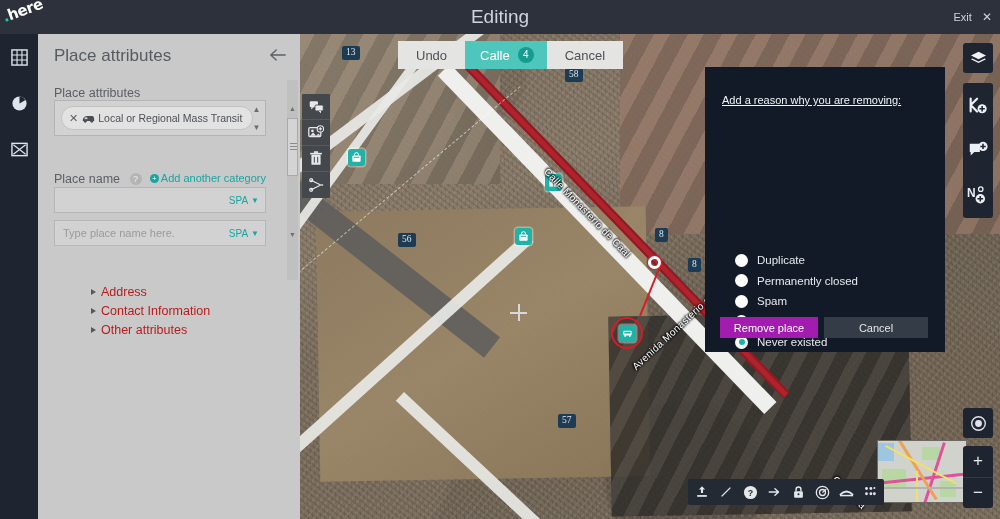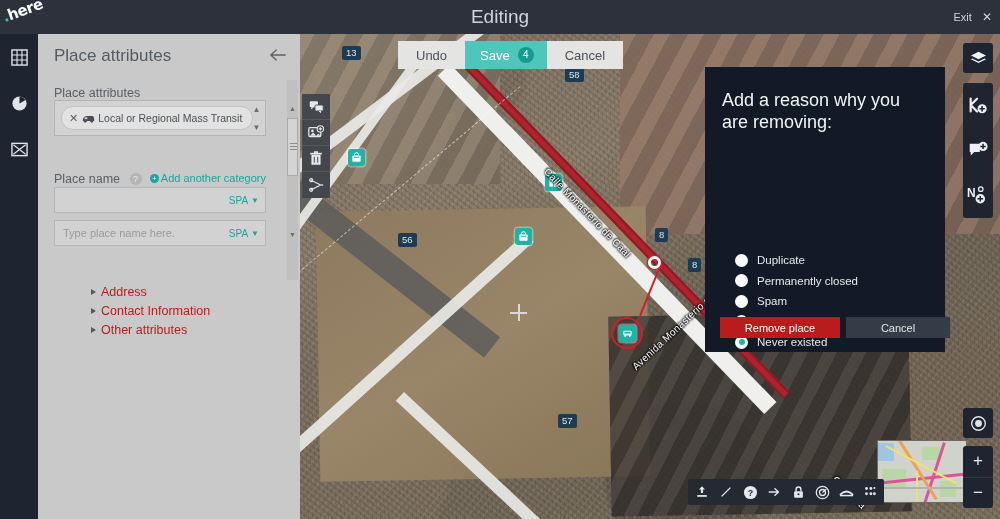--- a/index.html
+++ b/index.html
@@ -202,21 +202,21 @@
   
   .poi {
     position: absolute; width: 17px; height: 17px; border-radius: 3px;
     background: #1fb2a6; display: flex; align-items: center; justify-content: center;
     box-shadow: 0 0 0 1.5px rgba(255,255,255,.35);
   }
   .poi svg { display: block; }
   .numtag {
     position: absolute; background: #1d3b52; color: #dfe6ec;
     font-size: 9.5px; padding: 2px 4px; border-radius: 2px; line-height: 1;
-    font-family: Liberation Sans, sans-serif;
+    font-family: Liberation Serif, serif;
   }
   .street-lbl {
     position: absolute; color: #ffffff; font-size: 10px;
     text-shadow: 0 0 2px #000, 1px 1px 2px #000, -1px -1px 2px #000;
     white-space: nowrap; letter-spacing: .3px;
   }
   .crosshair {
     position: absolute; width: 17px; height: 17px;
   }
   .crosshair:before, .crosshair:after {
@@ -320,21 +320,21 @@
   .mm-road-yellow { position: absolute; background: #f2e06a; }
   .mm-road-grey { position: absolute; background: #b3b3ad; }
 
   
   .dialog {
     position: absolute; left: 705px; top: 67px; width: 240px; height: 285px;
     background: #111a26; z-index: 70; color: #eceff3;
   }
   .dlg-title {
     position: absolute; left: 17px; top: 22px; width: 205px;
-    font-size: 18px; font-weight: 300; line-height: 22px; color: #f3f5f7;
+    font-size: 11px; font-weight: 300; line-height: 22px; color: #f3f5f7; text-decoration: underline;
   }
   .radios { position: absolute; left: 30px; top: 183px; }
   .radio-row {
     display: flex; align-items: center; height: 20.5px; cursor: pointer;
   }
   .radio {
     width: 13px; height: 13px; border-radius: 50%; background: #ffffff;
     margin-right: 9px; display: flex; align-items: center; justify-content: center;
     flex: none;
   }
@@ -342,21 +342,21 @@
     content: ""; width: 6px; height: 6px; border-radius: 50%; background: #14b5aa;
   }
   .radio-lbl { font-size: 11.5px; color: #e7eaee; }
   .dlg-buttons {
     position: absolute; left: 15px; top: 250px; display: flex; gap: 6px;
   }
   .dlg-btn {
     height: 21px; display: flex; align-items: center; justify-content: center;
     font-size: 11px; cursor: pointer;
   }
-  .dlg-btn.primary { width: 120px; background: #b91c1c; color: #ffffff; }
+  .dlg-btn.primary { width: 98px; background: #a21caf; color: #ffffff; }
   .dlg-btn.secondary { width: 104px; background: #343c47; color: #e4e7ea; }
 </style>
 </head>
 <body>
 
 <div id="app">
 
   <div class="map">
     <div class="sat"></div>
     <div class="sat-noise"></div>
@@ -461,21 +461,21 @@
           <path d="M14 8 L17 8" stroke="#e6e8ea" stroke-width="1.6"></path>
           <circle cx="2.6" cy="2.2" r="1.8" fill="none" stroke="#e6e8ea" stroke-width="1.4"></circle>
           <circle cx="2.6" cy="13.8" r="1.8" fill="none" stroke="#e6e8ea" stroke-width="1.4"></circle>
         </svg>
       </div>
     </div>
 
     <div class="actions">
       <div class="act">Undo</div>
       <div class="act save">
-        <span>Save</span>
+        <span>Calle</span>
         <span class="badge">4</span>
       </div>
       <div class="act">Cancel</div>
     </div>
 
     <div class="rightrail-layers">
       <svg width="17" height="15" viewBox="0 0 20 18">
         <path d="M10 1 19 5.5 10 10 1 5.5z" fill="#f0f2f4"></path>
         <path d="M2.6 9 10 12.6 17.4 9 19 9.8 10 14.3 1 9.8z" fill="#f0f2f4"></path>
       </svg>

